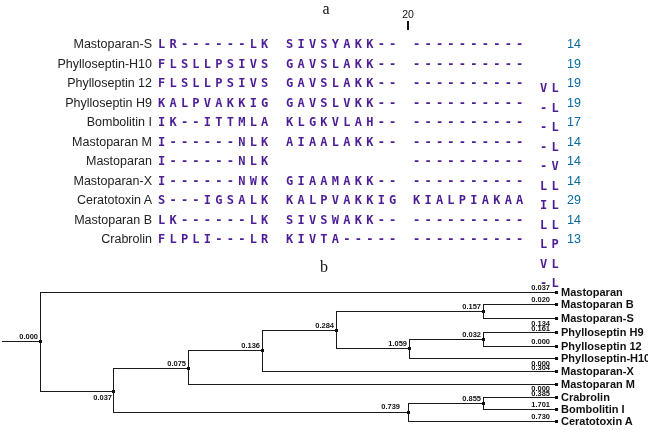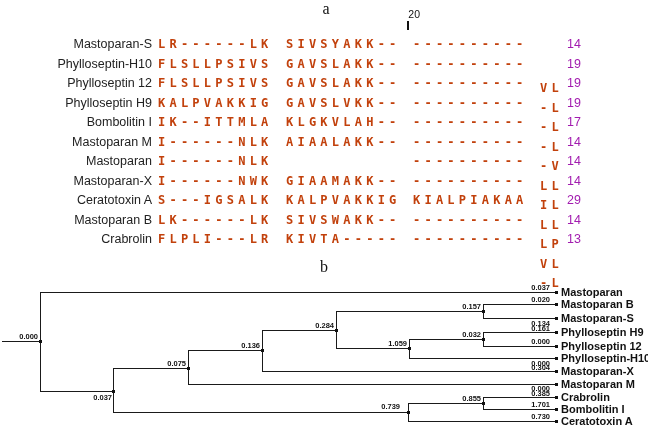--- a/index.html
+++ b/index.html
@@ -6,24 +6,24 @@
   .page{position:relative;width:648px;height:436px;background:#ffffff;
         font-family:"Liberation Sans",sans-serif;color:#111;overflow:hidden;}
   .panel-label{position:absolute;width:24px;text-align:center;
                font-family:"Liberation Serif",serif;font-size:16px;color:#111;}
   
   .align-row{position:absolute;left:0;width:648px;height:20px;}
   .aname{position:absolute;left:0;top:0;width:152px;text-align:right;
          font-size:12.5px;line-height:19.5px;white-space:nowrap;color:#222;}
   .seq{position:absolute;top:0;font-family:"DejaVu Sans Mono",monospace;
        font-weight:bold;font-size:12px;letter-spacing:4.23px;
-       line-height:19.5px;white-space:pre;color:#c2410c;}
+       line-height:19.5px;white-space:pre;color:#4c1d95;}
   .b0{left:158px;} .b1{left:286px;} .b2{left:413px;} .b3{left:540px;margin-top:44px;}
-  .alen{position:absolute;left:567px;top:0;font-size:12.5px;line-height:19.5px;color:#a21caf;}
-  .ruler-num{position:absolute;left:372px;top:8px;width:48px;text-align:right;
+  .alen{position:absolute;left:567px;top:0;font-size:12.5px;line-height:19.5px;color:#0369a1;}
+  .ruler-num{position:absolute;left:384px;top:8px;width:48px;text-align:center;
              font-size:10.5px;color:#111;}
   .ruler-tick{position:absolute;left:407px;top:21px;width:2px;height:9px;background:#111;}
   
   svg.tree{position:absolute;left:0;top:278px;}
   svg.tree line{stroke:#1a1a1a;stroke-width:1;}
   svg.tree text{font-family:"Liberation Sans",sans-serif;fill:#111;}
   .bl{font-size:7.5px;font-weight:bold;}
   .leaf{font-size:11px;font-weight:bold;}
 </style>
 </head>

